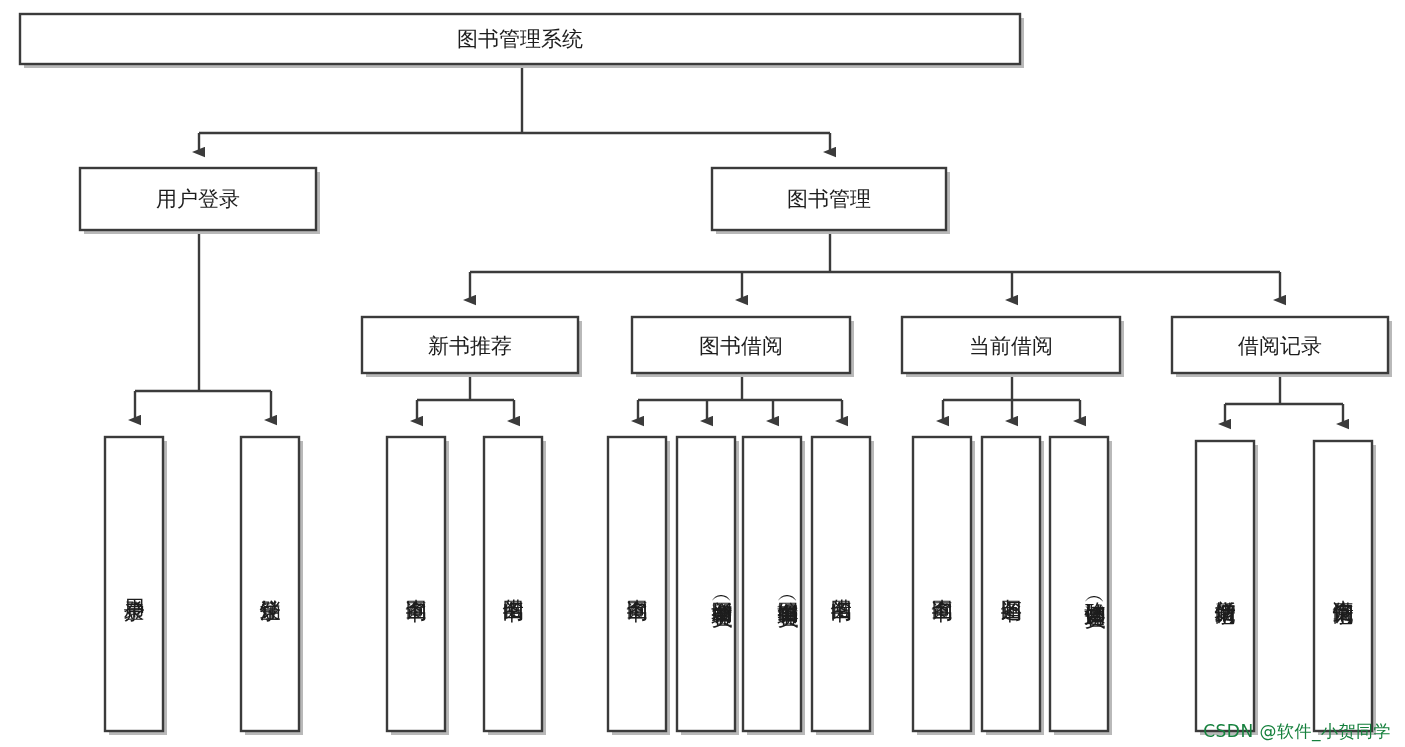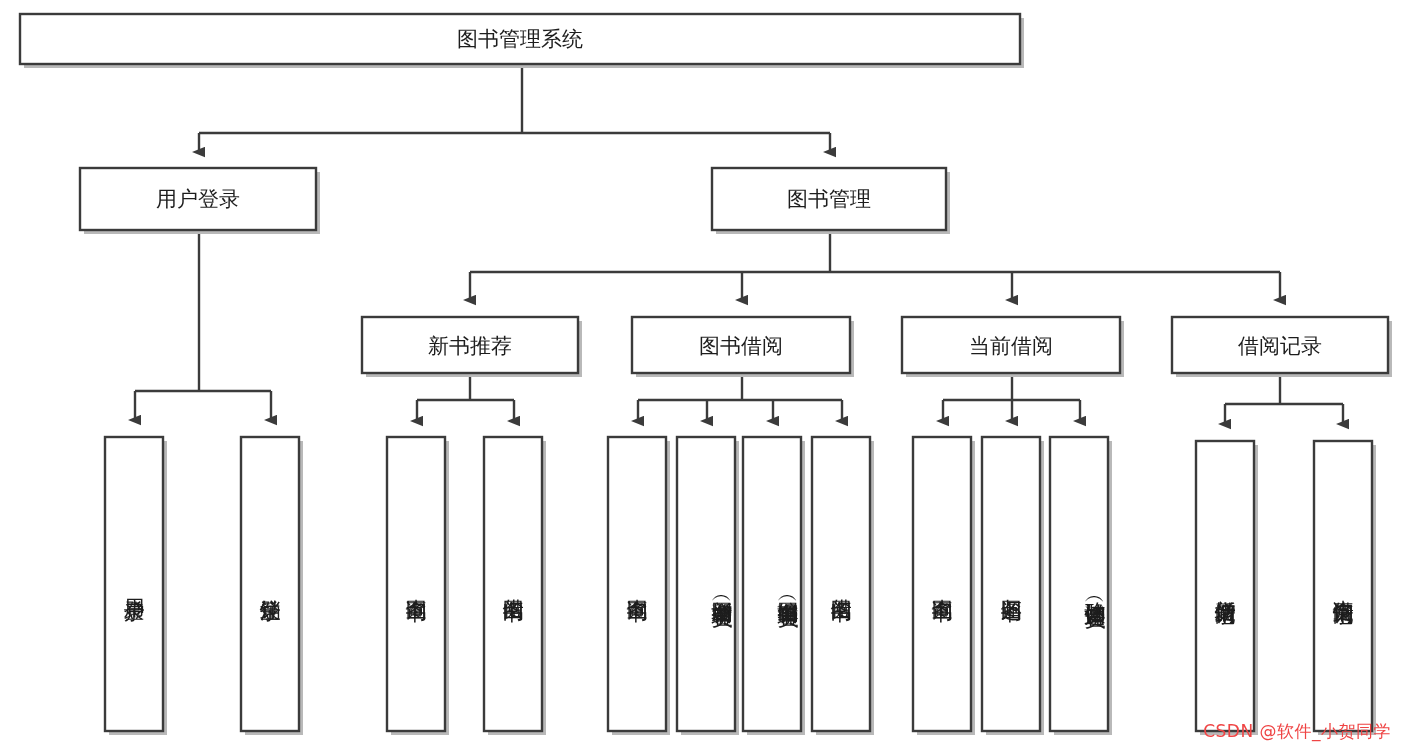--- a/index.html
+++ b/index.html
@@ -64,21 +64,21 @@
     letter-spacing: 1px;
     white-space: nowrap;
     pointer-events: none;
   }
   .watermark {
     position: absolute;
     right: 14px;
     bottom: 4px;
     font-family: "DejaVu Sans", "Liberation Sans", sans-serif;
     font-size: 17px;
-    color: #ef4444;
+    color: #15803d;
     letter-spacing: 0.5px;
     white-space: nowrap;
   }
 </style>
 </head>
 <body>
 
 <div id="diagram-root">
 
   <svg class="diagram" viewBox="0 0 1405 747" xmlns="http://www.w3.org/2000/svg">

